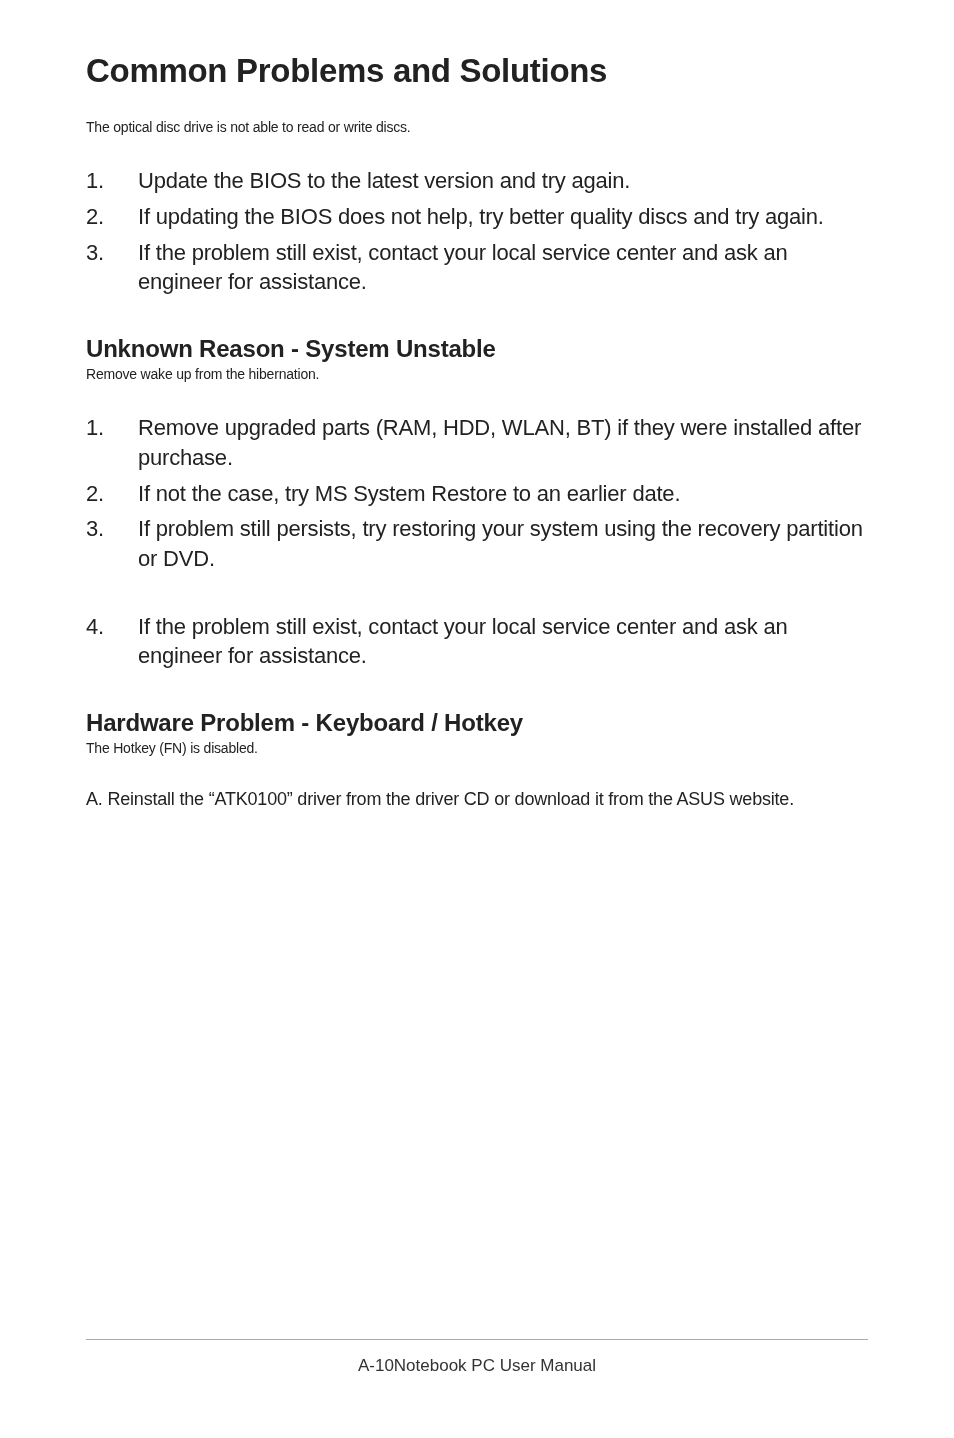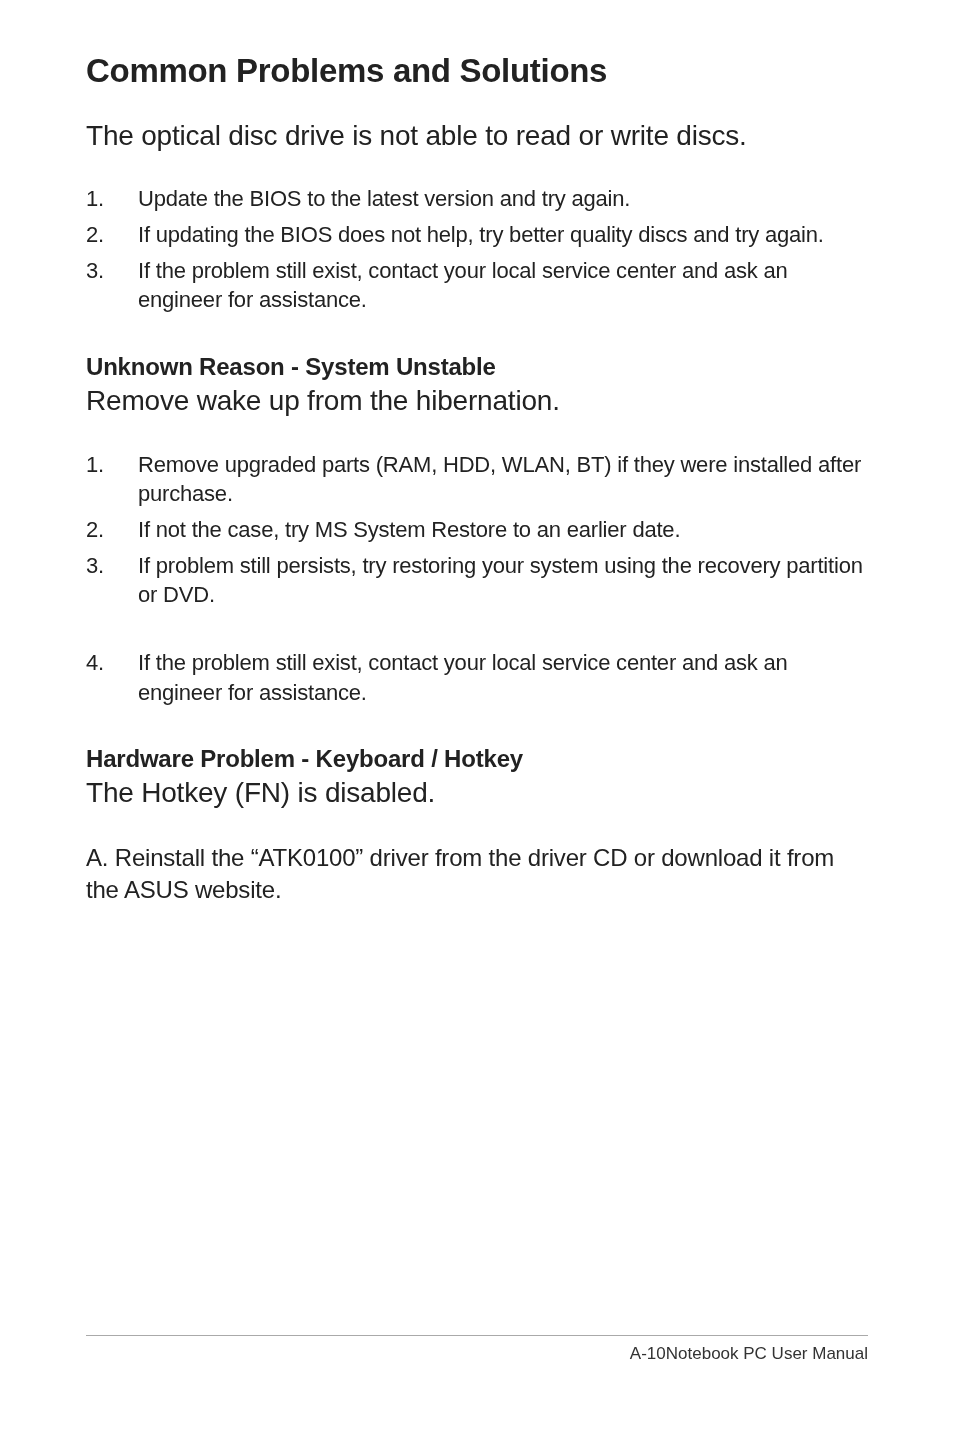--- a/index.html
+++ b/index.html
@@ -22,21 +22,21 @@
       margin-bottom: 28px;
       letter-spacing: -0.3px;
     }
     h2 {
       font-size: 24px;
       font-weight: 700;
       margin-bottom: 2px;
       letter-spacing: -0.2px;
     }
     p.intro {
-      font-size: 28px;
+      font-size: 14px;
       font-weight: 400;
       margin-bottom: 30px;
       line-height: 1.3;
       letter-spacing: -0.2px;
     }
     ol {
       list-style: none;
       margin-bottom: 38px;
     }
     ol li {
@@ -75,34 +75,34 @@
     }
     .note-text {
       font-size: 21px;
       line-height: 1.35;
       letter-spacing: -0.2px;
     }
     .post-note {
       margin-top: 20px;
     }
     .plain {
-      font-size: 24px;
+      font-size: 18px;
       line-height: 1.35;
       margin-bottom: 40px;
       letter-spacing: -0.2px;
     }
     .footer {
       position: absolute;
-      bottom: 74px;
+      bottom: 62px;
       left: 86px;
       right: 86px;
       border-top: 1px solid #aaa;
-      padding-top: 8px;
+      padding-top: 16px;
       display: flex;
-      justify-content: flex-end;
+      justify-content: center;
       font-size: 17px;
       color: #333;
     }
   </style>
 </head>
 <body>
 
 <h1>Common Problems and Solutions</h1>
 
 <div class="section">

